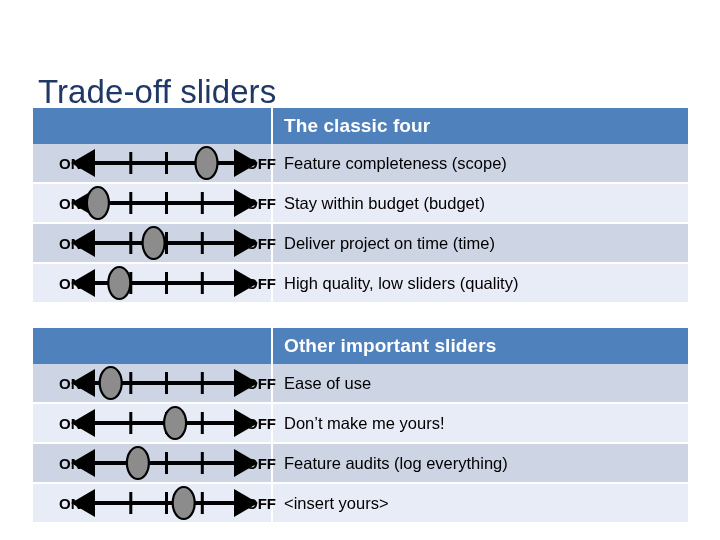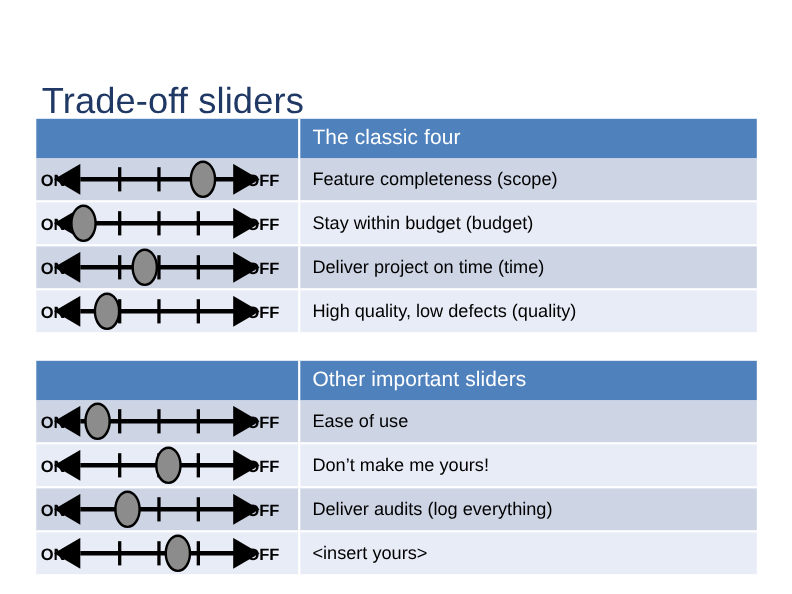--- a/index.html
+++ b/index.html
@@ -49,21 +49,21 @@
     padding: 0;
     border: none;
     vertical-align: middle;
   }
   .hdr-row th.hdr-slider {
     border-right: 2px solid #ffffff;
   }
   .hdr-title {
     color: #ffffff;
     font-size: 19px;
-    font-weight: normal;
+    font-weight: bold;
     padding-left: 11px;
     text-align: left;
     letter-spacing: 0.1px;
     white-space: nowrap;
   }
 
   .data-row td {
     padding: 0;
     border: none;
     height: 38px;
@@ -78,20 +78,21 @@
     padding-left: 11px;
     white-space: nowrap;
   }
   .data-row { border-bottom: 2px solid #ffffff; }
 
   
   .slider-widget {
     position: relative;
     width: 225px;
     height: 38px;
+    margin-left: 22px;
   }
   .slider-widget svg {
     position: absolute;
     left: 0;
     top: -6px;
     overflow: visible;
   }
 </style>
 </head>
 <body>
@@ -199,21 +200,21 @@
     <text x="4" y="31" font-family="Liberation Sans, sans-serif" font-size="15" font-weight="bold" fill="#000">ON</text>
     <line x1="40" y1="25" x2="183" y2="25" stroke="#000000" stroke-width="4" marker-start="url(#ah-l-17)" marker-end="url(#ah-r-17)"></line>
     <line x1="75.8" y1="14" x2="75.8" y2="36" stroke="#000000" stroke-width="3"></line>
               <line x1="111.5" y1="14" x2="111.5" y2="36" stroke="#000000" stroke-width="3"></line>
               <line x1="147.3" y1="14" x2="147.3" y2="36" stroke="#000000" stroke-width="3"></line>
     <text x="221" y="31" text-anchor="end" font-family="Liberation Sans, sans-serif" font-size="15" font-weight="bold" fill="#000">OFF</text>
     <ellipse cx="64.3" cy="25" rx="11" ry="16" fill="#8c8c8c" stroke="#000000" stroke-width="2.2"></ellipse>
   </svg>
           </div>
         </td>
-        <td class="cell-label">High quality, low defects (quality)</td>
+        <td class="cell-label">High quality, low sliders (quality)</td>
       </tr>
     </tbody>
 </table>
 
 <table class="tradeoff-table" id="table-other-things">
   <colgroup>
     <col class="col-slider">
       <col class="col-label">
   </colgroup>
   <thead>
@@ -288,21 +289,21 @@
     <text x="4" y="31" font-family="Liberation Sans, sans-serif" font-size="15" font-weight="bold" fill="#000">ON</text>
     <line x1="40" y1="25" x2="183" y2="25" stroke="#000000" stroke-width="4" marker-start="url(#ah-l-30)" marker-end="url(#ah-r-30)"></line>
     <line x1="75.8" y1="14" x2="75.8" y2="36" stroke="#000000" stroke-width="3"></line>
               <line x1="111.5" y1="14" x2="111.5" y2="36" stroke="#000000" stroke-width="3"></line>
               <line x1="147.3" y1="14" x2="147.3" y2="36" stroke="#000000" stroke-width="3"></line>
     <text x="221" y="31" text-anchor="end" font-family="Liberation Sans, sans-serif" font-size="15" font-weight="bold" fill="#000">OFF</text>
     <ellipse cx="82.9" cy="25" rx="11" ry="16" fill="#8c8c8c" stroke="#000000" stroke-width="2.2"></ellipse>
   </svg>
           </div>
         </td>
-        <td class="cell-label">Deliver audits (log everything)</td>
+        <td class="cell-label">Feature audits (log everything)</td>
       </tr>
       <tr class="data-row shade-light">
         <td class="cell-slider">
           <div class="slider-widget">
   <svg width="225" height="50" viewBox="0 0 225 50" aria-hidden="true">
     <defs>
       <marker id="ah-l-62" markerWidth="7" markerHeight="7" refX="6" refY="3.5" orient="auto" markerUnits="strokeWidth">
         <path d="M6,0 L0,3.5 L6,7 z" fill="#000000"></path>
       </marker>
       <marker id="ah-r-62" markerWidth="7" markerHeight="7" refX="1" refY="3.5" orient="auto" markerUnits="strokeWidth">

